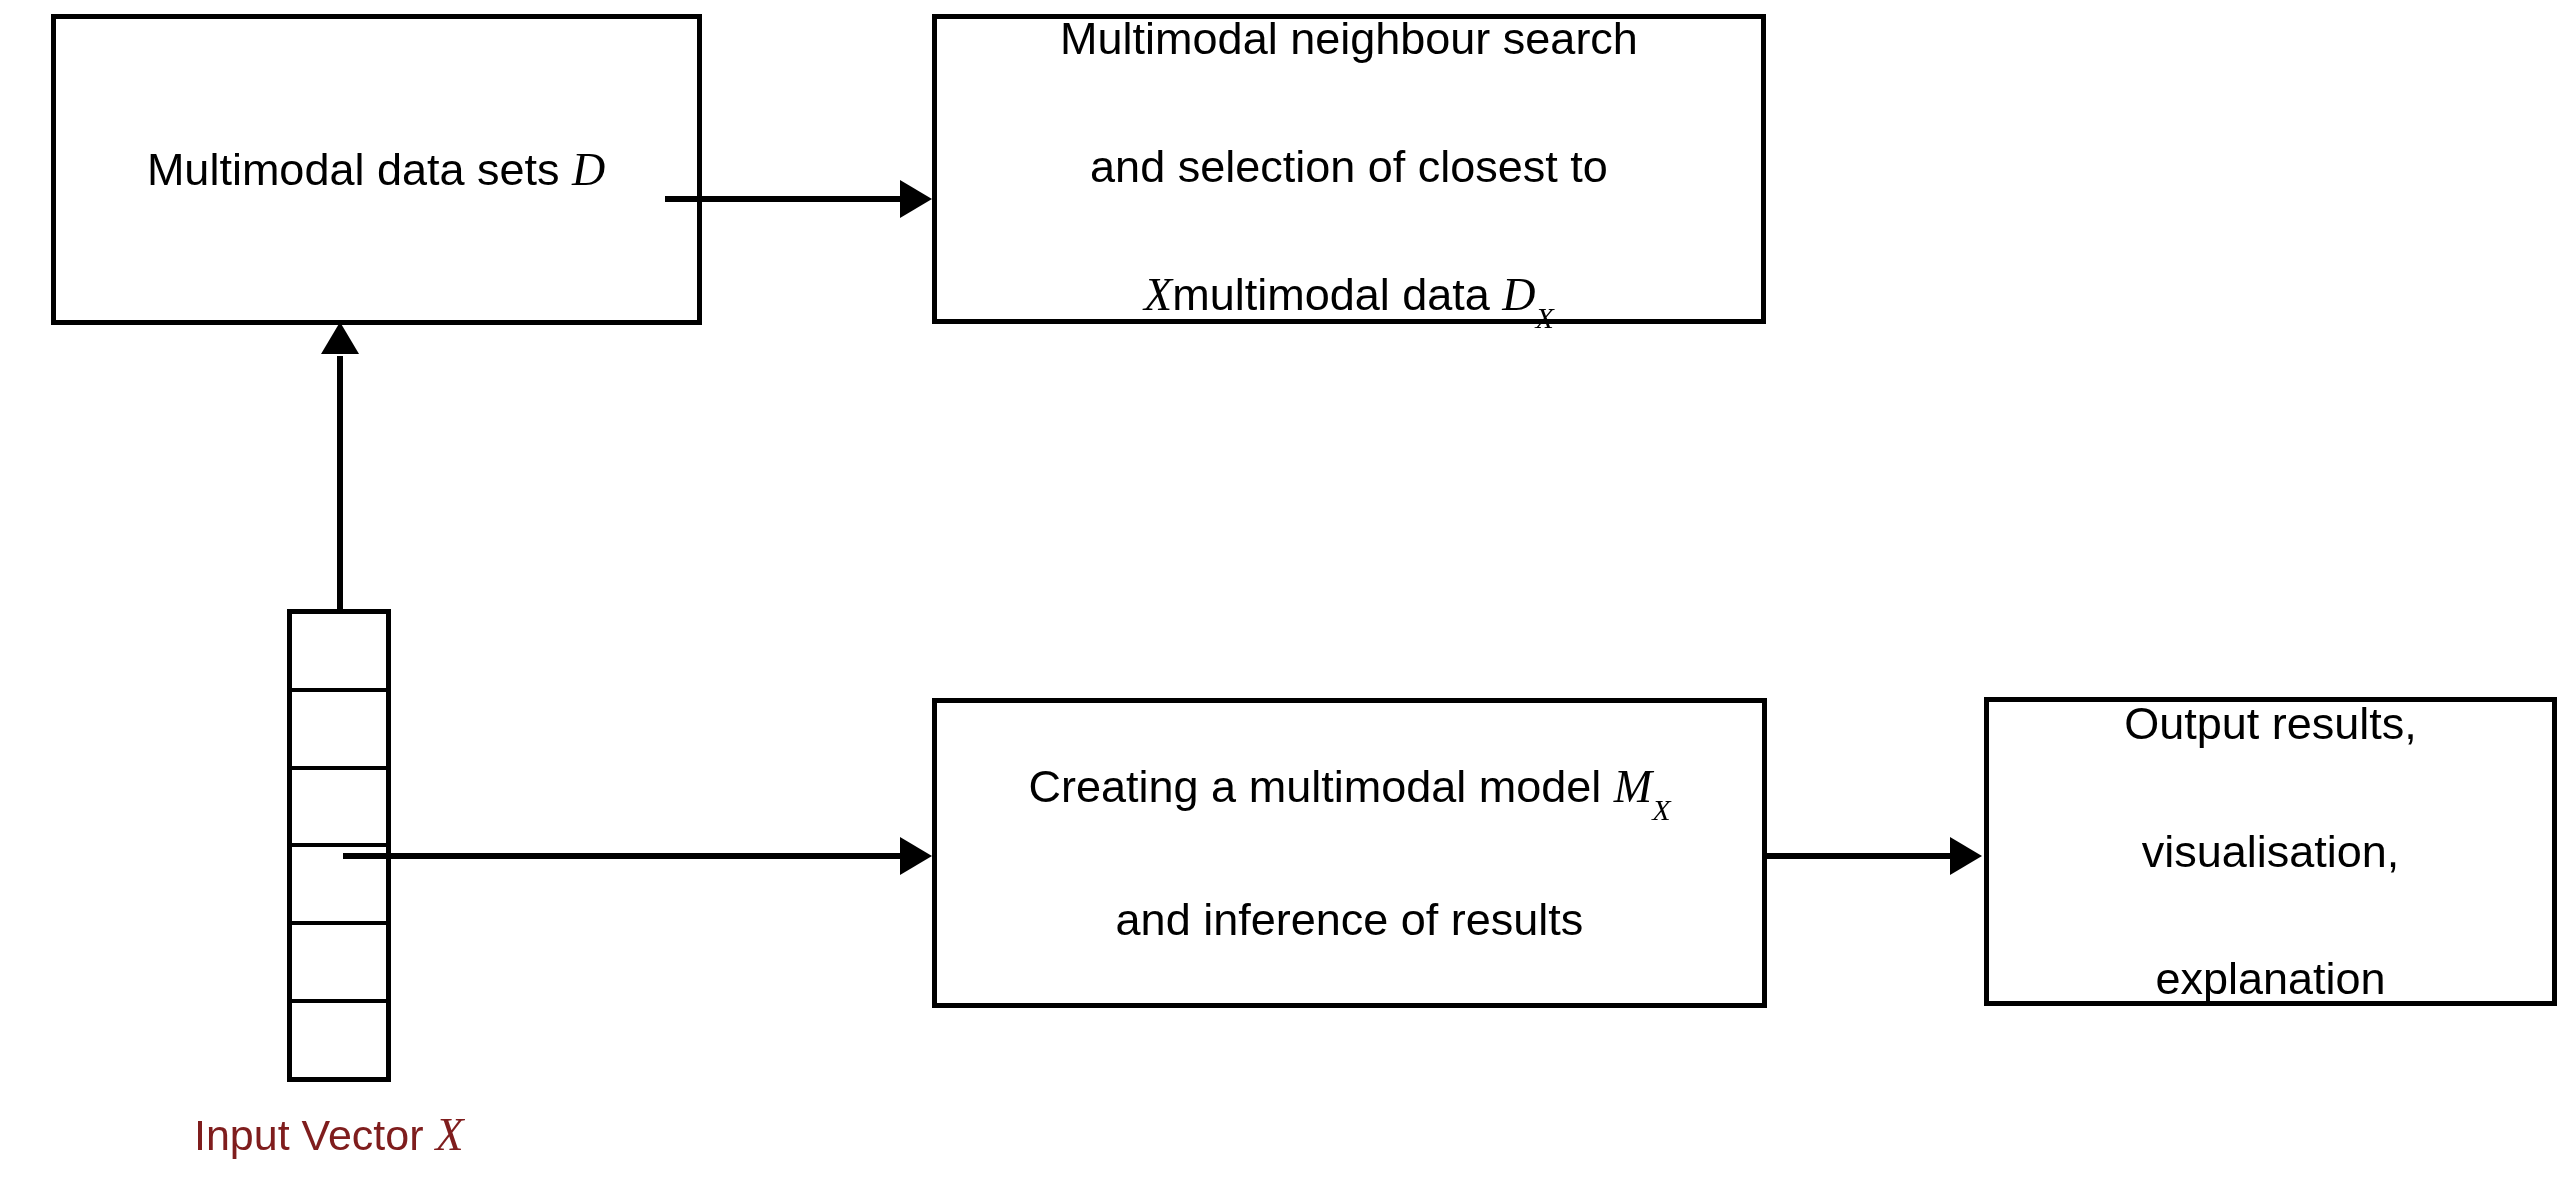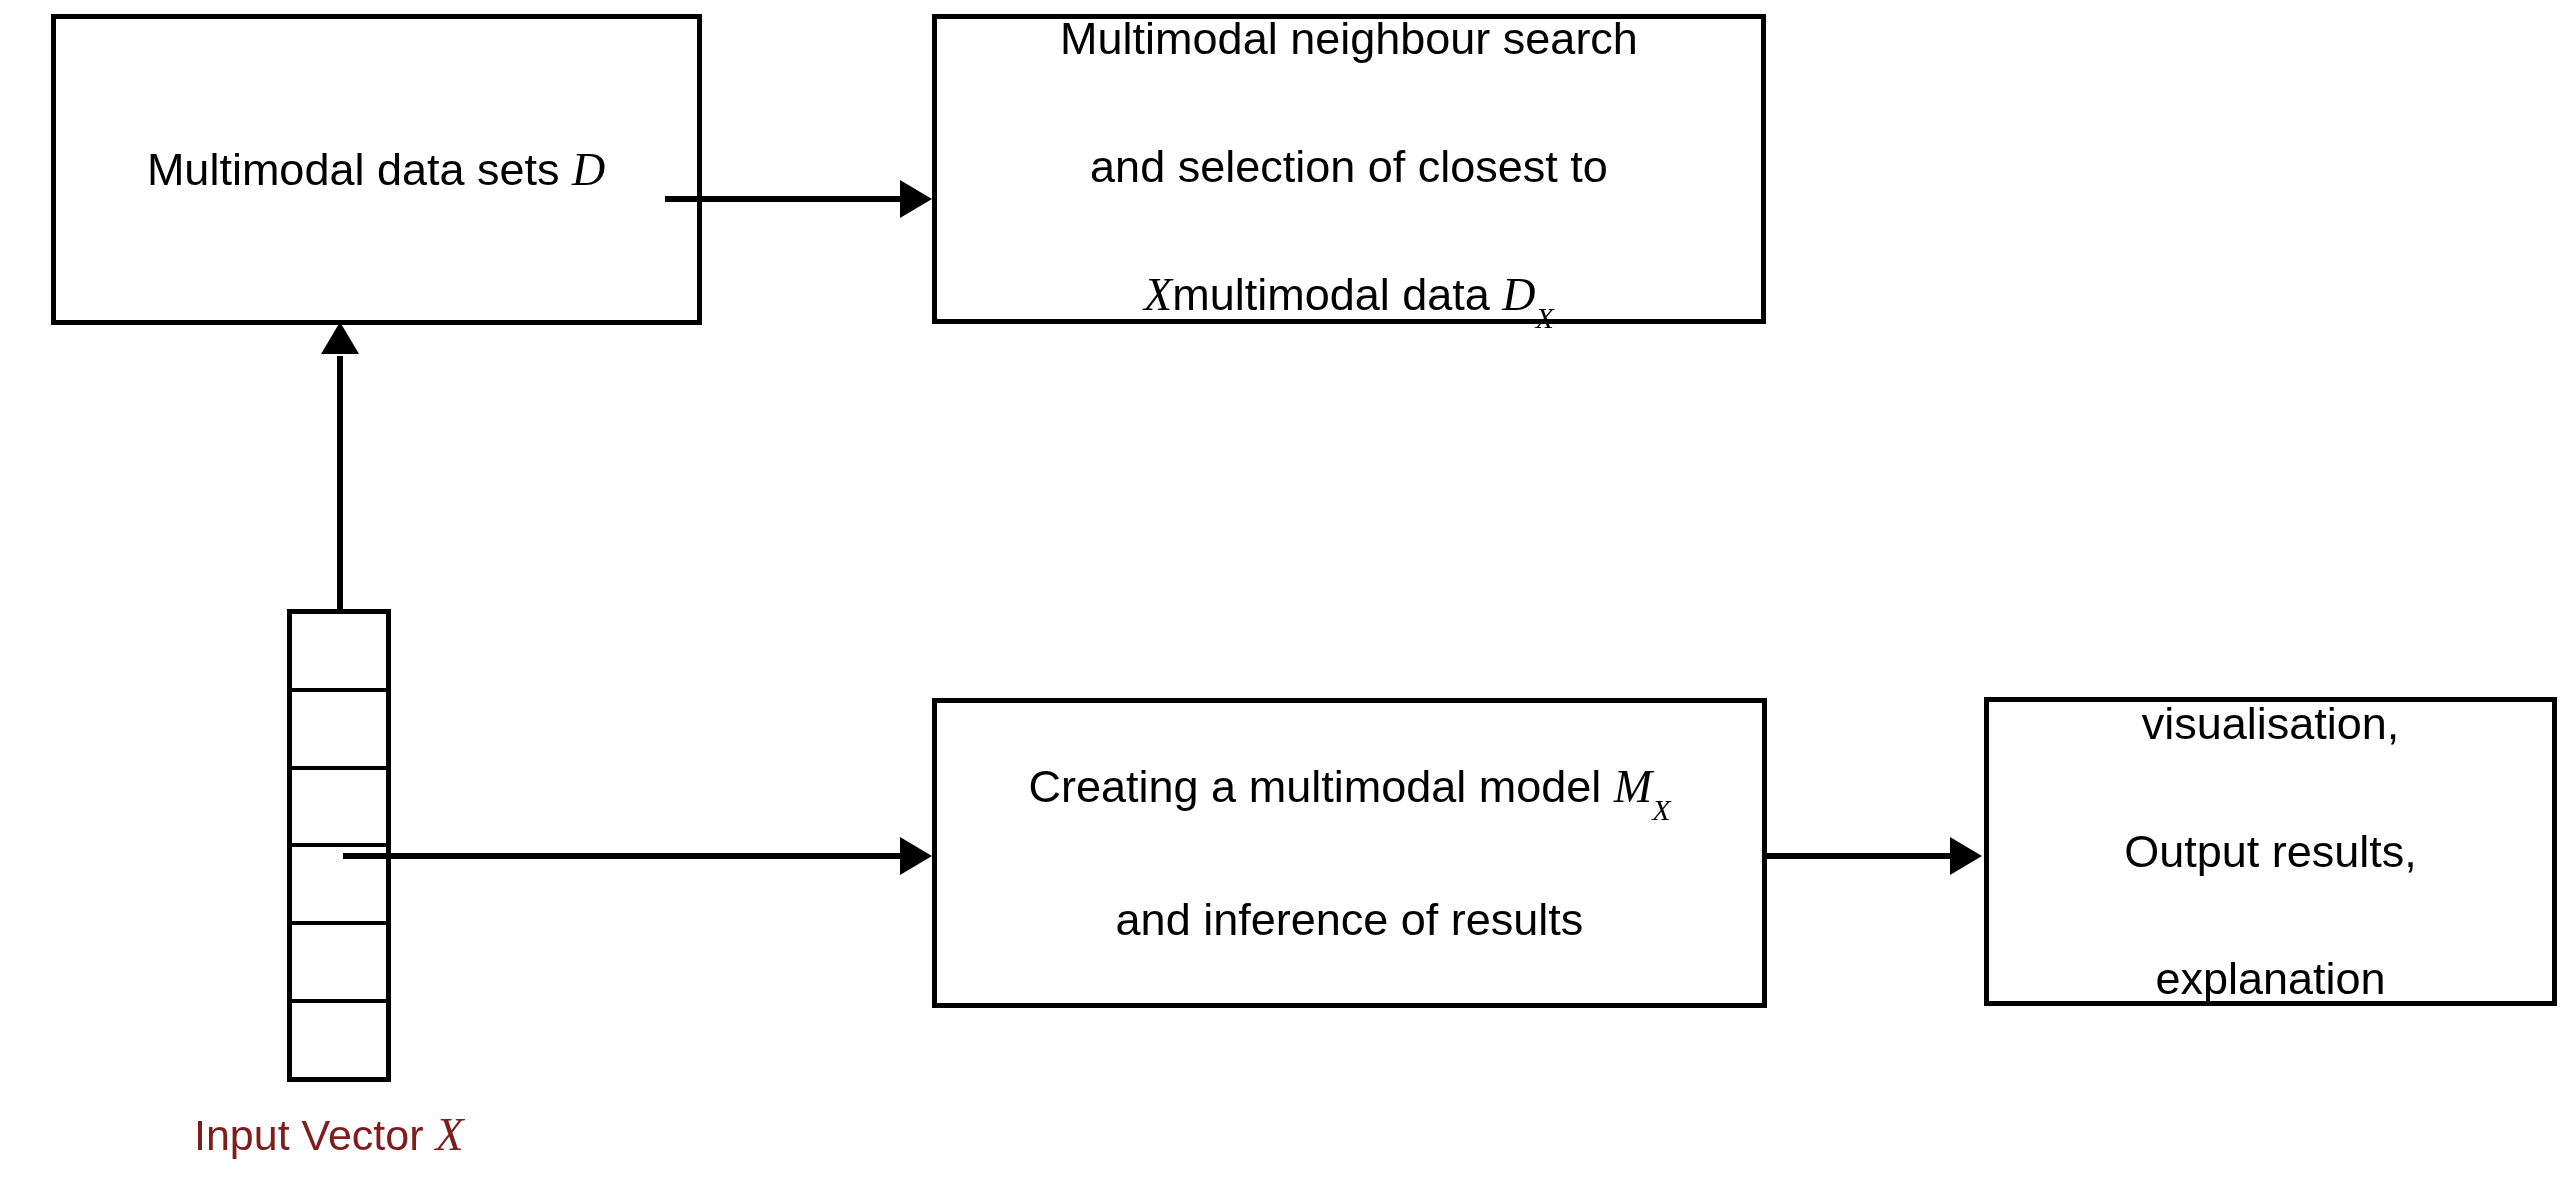--- a/index.html
+++ b/index.html
@@ -123,22 +123,22 @@
 
   <div class="box" id="box-model-creation" style="left:932px; top:698px; width:835px; height:310px;">
     <div class="box-text">
       <div><span>Creating a multimodal model </span><span class="mathvar">M</span><span class="mathsub">X</span></div>
       <div>and inference of results</div>
     </div>
   </div>
 
   <div class="box" id="box-output" style="left:1984px; top:697px; width:573px; height:309px;">
     <div class="box-text">
+      <div>Output results,</div>
       <div>visualisation,</div>
-      <div>Output results,</div>
       <div>explanation</div>
     </div>
   </div>
 
   <div id="vector">
     <div class="vcell"></div>
     <div class="vcell"></div>
     <div class="vcell"></div>
     <div class="vcell"></div>
     <div class="vcell"></div>

